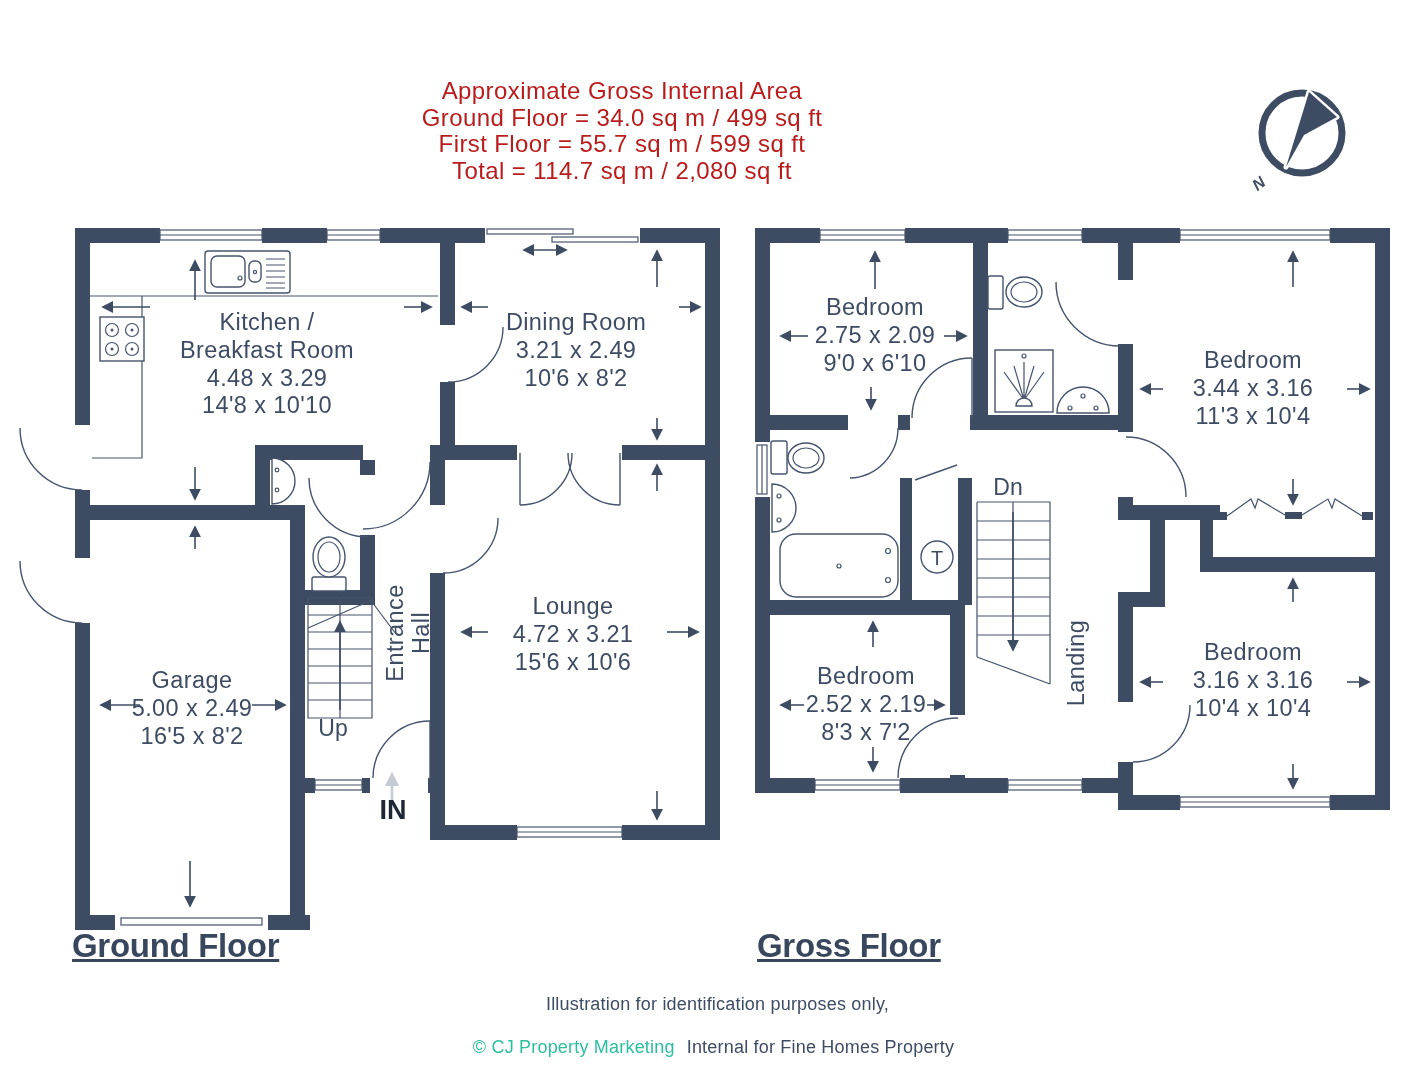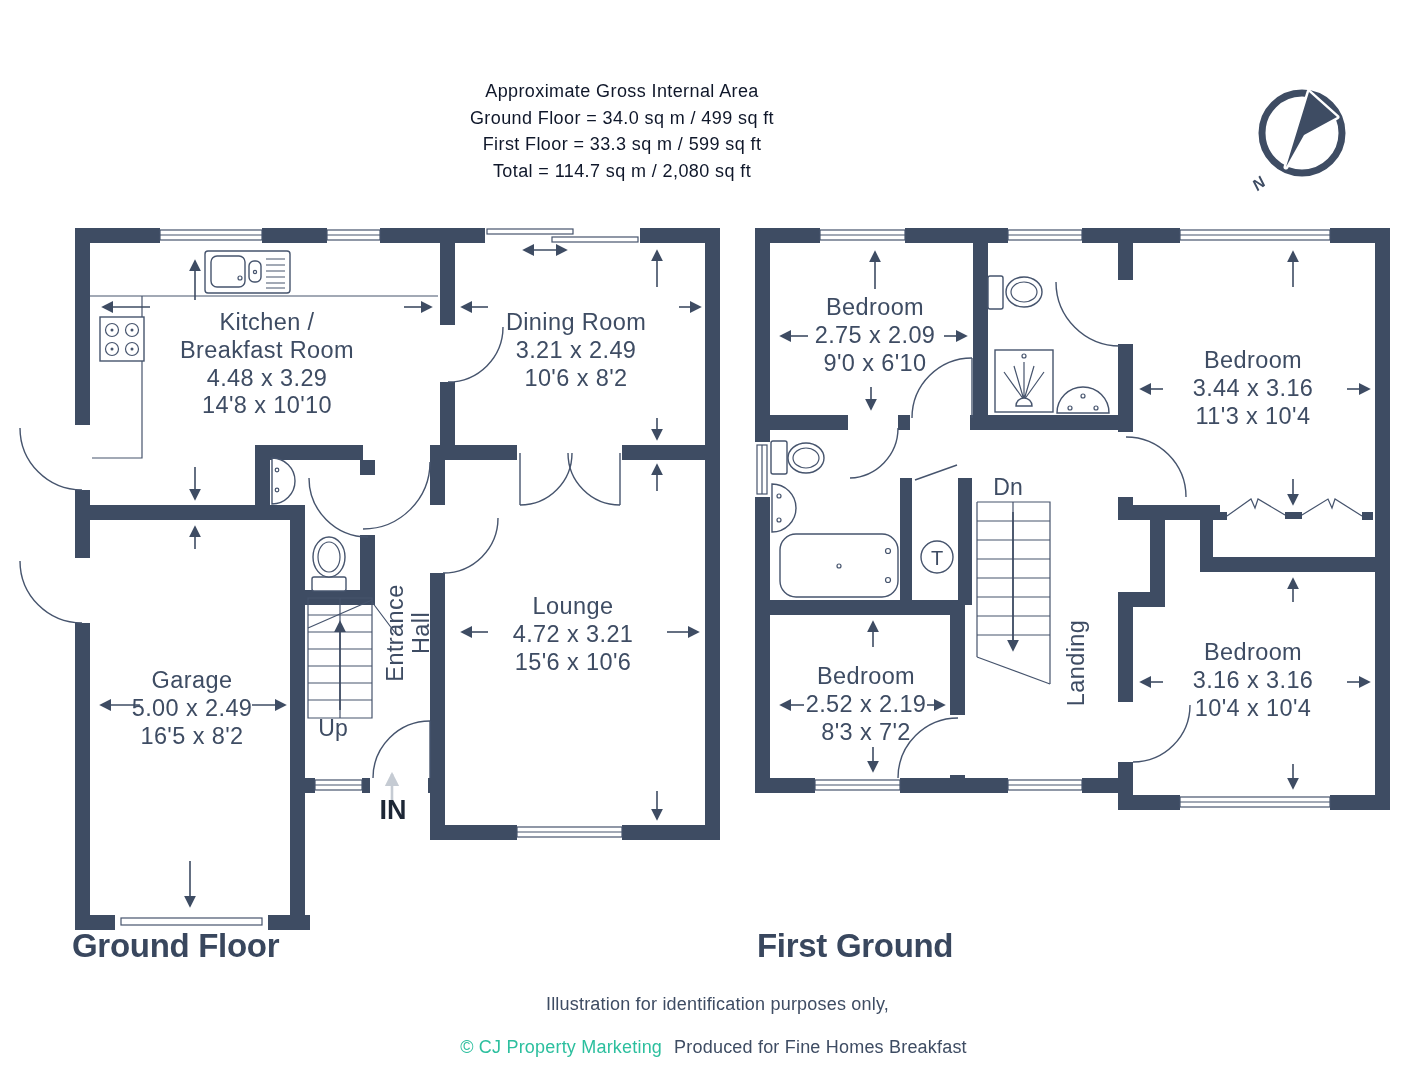--- a/index.html
+++ b/index.html
@@ -1,21 +1,21 @@
 <!DOCTYPE html>
 <html><head>
 <meta charset="utf-8">
 <style>
   html,body{margin:0;padding:0;background:#fff;}
   .canvas{position:relative;width:1413px;height:1080px;background:#fff;overflow:hidden;
           font-family:"Liberation Sans",sans-serif;color:#3e4c63;}
   .header{position:absolute;top:78px;left:0;width:1244px;text-align:center;
-          font-size:18px;line-height:26.5px;font-weight:500;letter-spacing:.4px;color:#0f172a;}
+          font-size:24px;line-height:26.5px;font-weight:500;letter-spacing:.4px;color:#b91c1c;}
   .plan-svg{position:absolute;left:0;top:0;width:1413px;height:1080px;}
-  .floor-label{position:absolute;font-size:33px;font-weight:800;letter-spacing:-.3px;color:#39475e;}
+  .floor-label{position:absolute;font-size:33px;font-weight:800;letter-spacing:-.3px;color:#39475e;text-decoration:underline;}
   .floor-label.ground{left:72px;top:927px;}
   .floor-label.first{left:757px;top:927px;}
   .footer{position:absolute;top:994px;left:0;width:1413px;text-align:center;
           font-size:18px;line-height:21.5px;color:#3e4c63;letter-spacing:.2px;padding-left:11px;}
   .credit-row{position:absolute;top:1037px;left:0;width:1413px;display:flex;
           justify-content:center;gap:12px;font-size:18px;letter-spacing:.2px;margin-left:7px;}
   .credit-teal{color:#2cbf9e;font-weight:500;}
   .credit-dark{color:#3e4c63;}
   
   .wall{fill:#3e4c63;stroke:none;}
@@ -30,21 +30,21 @@
   .winfill{fill:#fff;stroke:none;}
 </style>
 </head>
 <body>
 
 <div class="canvas">
 
   <div class="header">
     <div>Approximate Gross Internal Area</div>
     <div>Ground Floor = 34.0 sq m / 499 sq ft</div>
-    <div>First Floor = 33.3 sq m / 599 sq ft</div>
+    <div>First Floor = 55.7 sq m / 599 sq ft</div>
     <div>Total = 114.7 sq m / 2,080 sq ft</div>
   </div>
 
   <svg class="plan-svg" viewBox="0 0 1413 1080">
     <defs>
       <marker id="ah" viewBox="0 0 10 10" refX="8.5" refY="5" markerWidth="7.5" markerHeight="7.5" orient="auto-start-reverse">
         <path d="M0 0 L10 5 L0 10 z" fill="#3e4c63"></path>
       </marker>
       <marker id="ahg" viewBox="0 0 10 10" refX="8.5" refY="5" markerWidth="5.5" markerHeight="5.5" orient="auto-start-reverse">
         <path d="M0 0 L10 5 L0 10 z" fill="#c5cbd3"></path>
@@ -396,22 +396,22 @@
 
     <g>
       <circle cx="1302" cy="133" r="40" fill="none" stroke="#3e4c63" stroke-width="7"></circle>
       <polygon points="1309,92 1286,167 1304,135 1337,117" fill="#3e4c63" stroke="#fff" stroke-width="5" stroke-linejoin="round"></polygon>
       <polygon points="1309,92 1286,167 1304,135 1337,117" fill="#3e4c63"></polygon>
       <text x="1262" y="188" transform="rotate(-38 1262 188)" style="font-size:16px;font-weight:700;font-style:italic;fill:#3e4c63;text-anchor:middle">N</text>
     </g>
   </svg>
 
   <div class="floor-label ground">Ground Floor</div>
-  <div class="floor-label first">First Ground</div>
+  <div class="floor-label first">Gross Floor</div>
 
   <div class="footer">
     <div>Illustration for identification purposes only,</div>
   </div>
   <div class="credit-row">
     <span class="credit-teal">© CJ Property Marketing</span>
-    <span class="credit-dark">Produced for Fine Homes Breakfast</span>
+    <span class="credit-dark">Internal for Fine Homes Property</span>
   </div>
 </div>
 
 </body></html>

